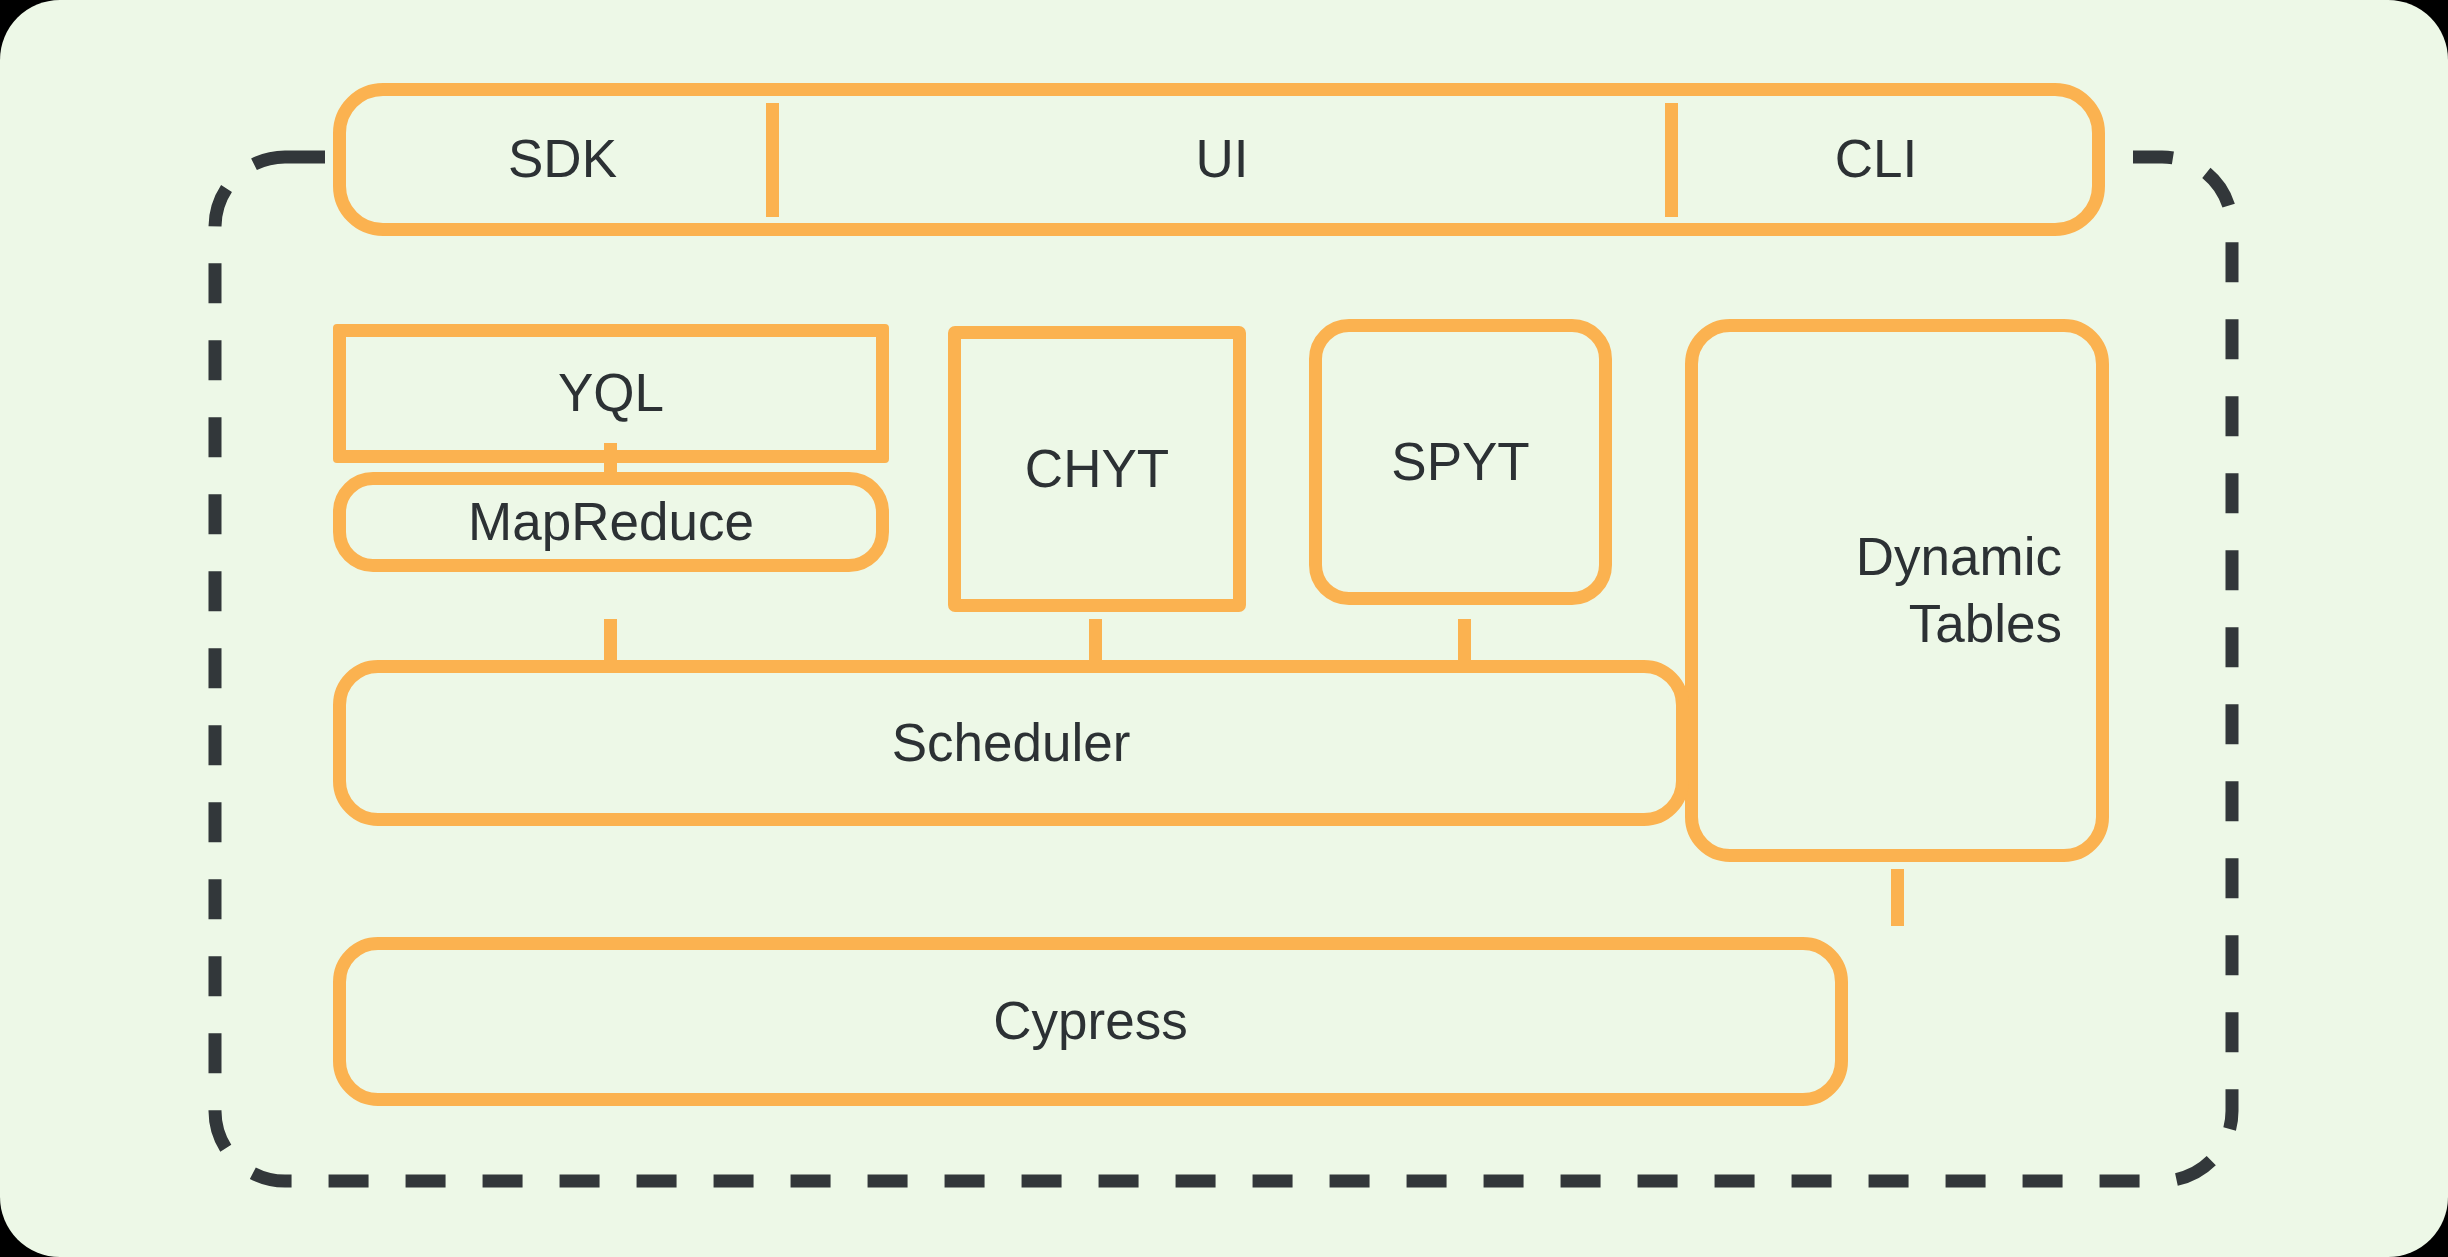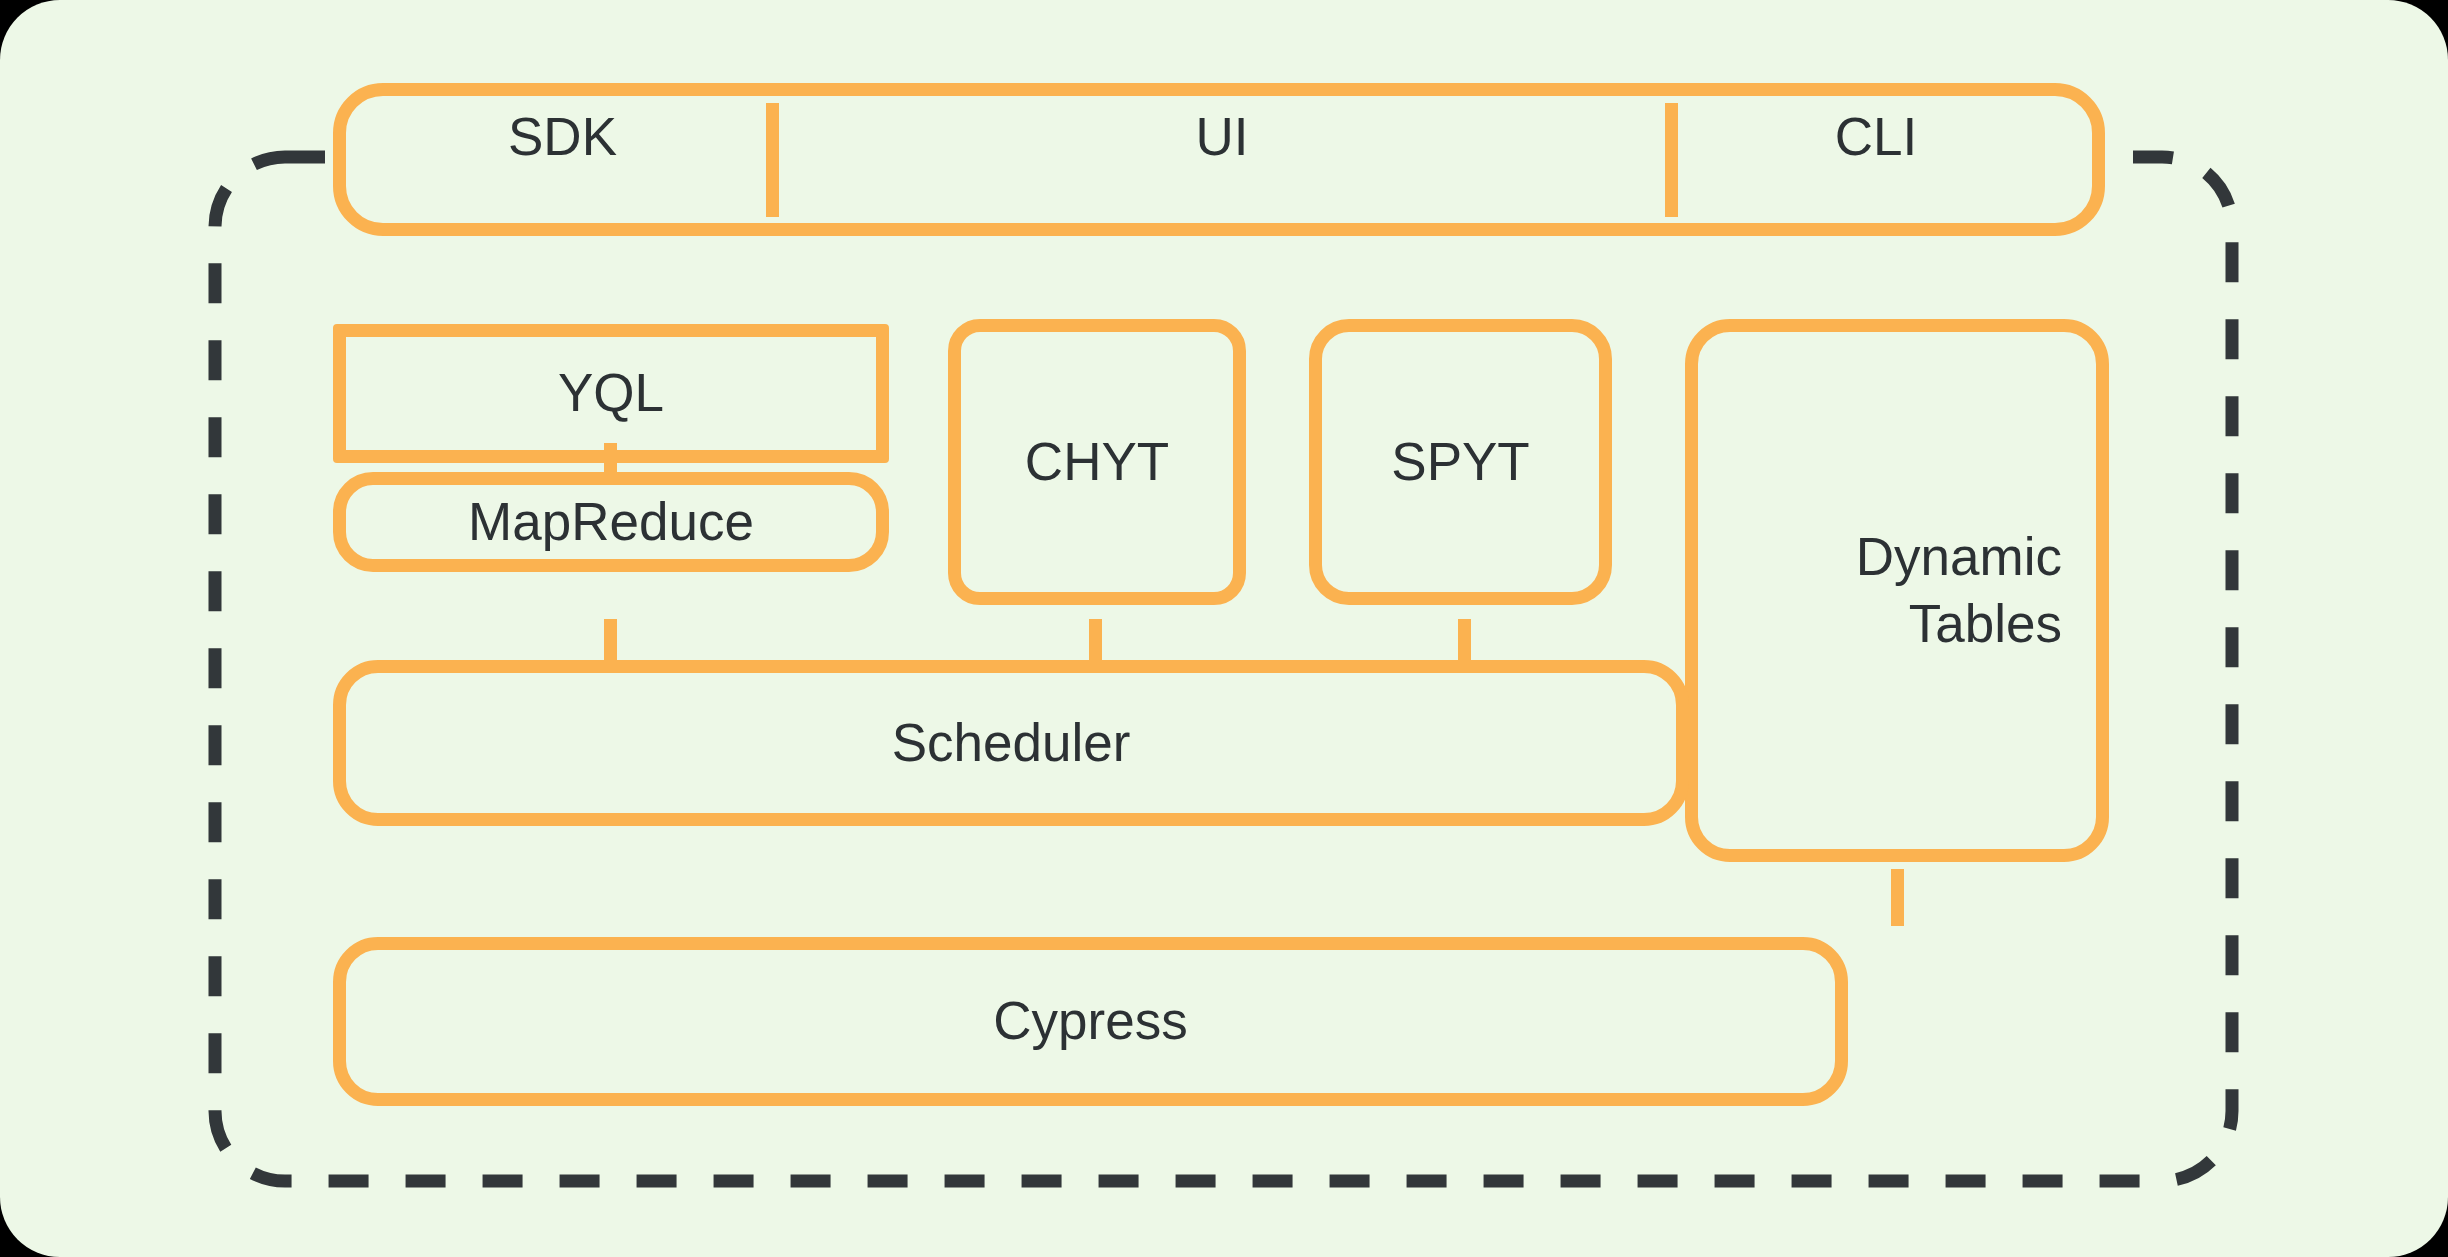--- a/index.html
+++ b/index.html
@@ -39,32 +39,32 @@
     display:flex;align-items:center;justify-content:center;
     color:var(--text);
     font-size:53px;
     line-height:1.25;
     z-index:2;
   }
   .label{color:var(--text)}
   
   .top-bar{left:333px;top:83px;width:1772px;height:153px;border-radius:50px;display:block}
   .top-bar .cell{
-    position:absolute;top:8px;bottom:0;
-    display:flex;justify-content:center;
+    position:absolute;top:0;bottom:0;
+    display:flex;align-items:center;justify-content:center;
     color:var(--text);font-size:53px;
   }
   .vdivider{
     position:absolute;top:7px;width:13px;height:114px;
     background:var(--accent);
   }
   
   .node-yql{left:333px;top:324px;width:556px;height:139px;border-radius:4px}
   .node-mapreduce{left:333px;top:472px;width:556px;height:100px;border-radius:40px}
-  .node-chyt{left:948px;top:319px;width:298px;height:286px;border-radius:32px}
+  .node-chyt{left:948px;top:326px;width:298px;height:286px;border-radius:7px}
   .node-spyt{left:1309px;top:319px;width:303px;height:286px;border-radius:40px}
   .node-dynamic-tables{left:1685px;top:319px;width:424px;height:543px;border-radius:45px}
   .node-dynamic-tables .label{max-width:330px;text-align:right}
   .node-scheduler{left:333px;top:660px;width:1356px;height:166px;border-radius:45px}
   .node-cypress{left:333px;top:937px;width:1515px;height:169px;border-radius:45px}
   
   .connector{
     position:absolute;width:13px;background:var(--accent);z-index:2;
   }
   .connector-yql-mapreduce{left:604px;top:443px;height:36px}

